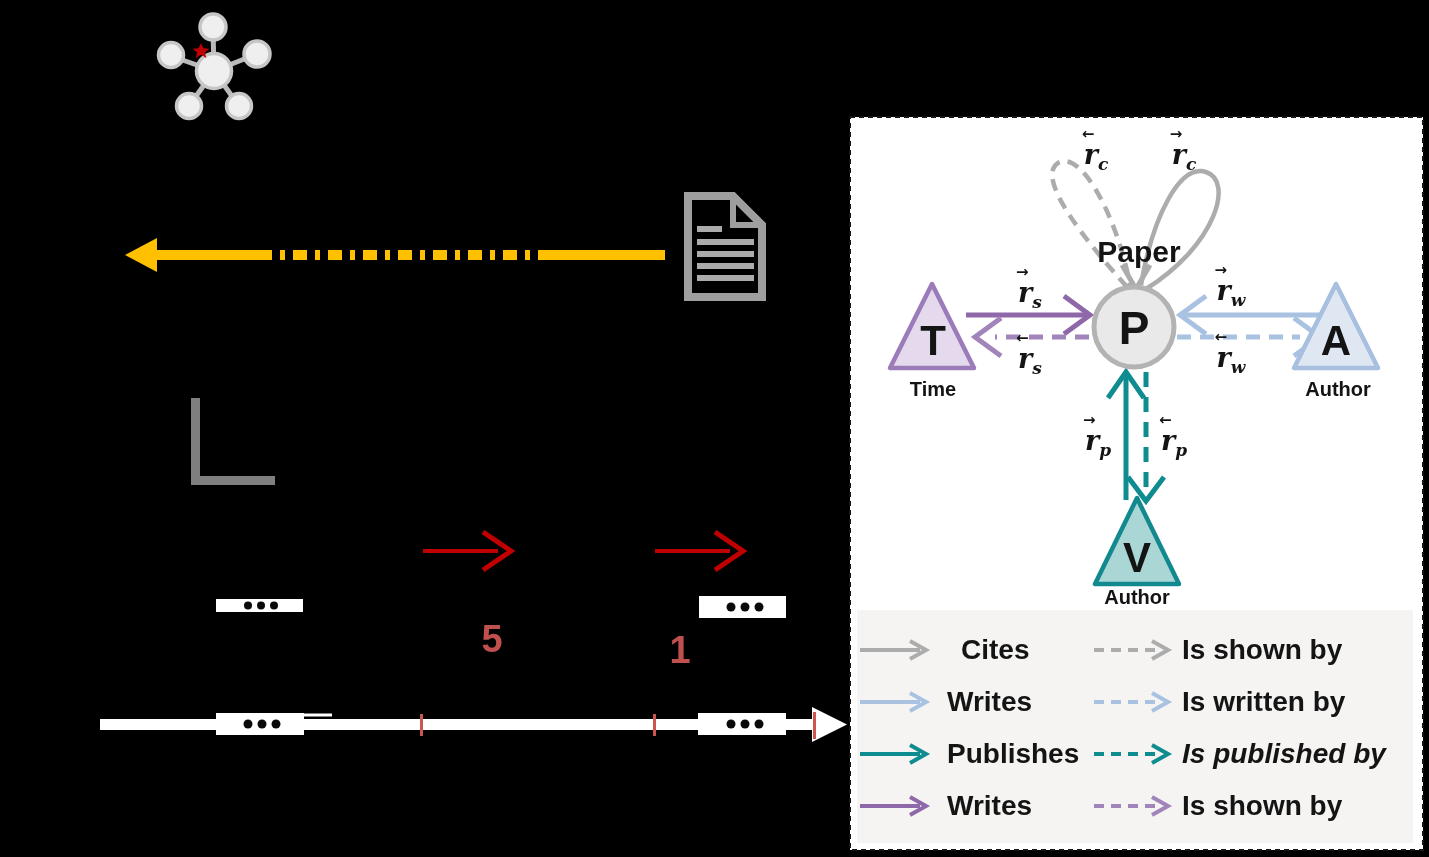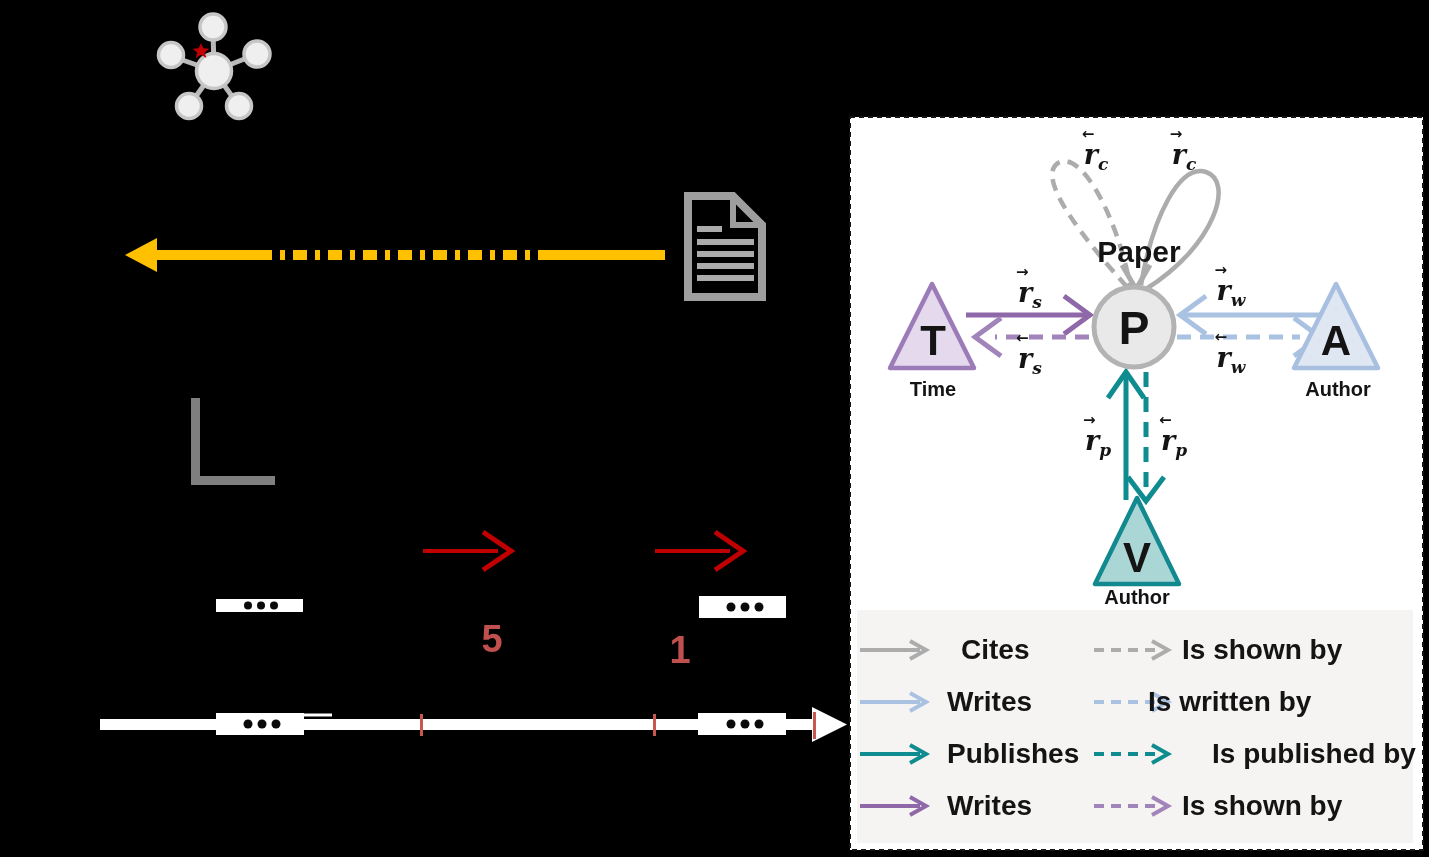--- a/index.html
+++ b/index.html
@@ -227,19 +227,19 @@
   <span class="rel" style="left:1098px;top:443px;">
     <span class="arrow">→</span><span>r</span><sub class="rsub">p</sub>
   </span>
   <span class="rel" style="left:1174px;top:443px;">
     <span class="arrow">←</span><span>r</span><sub class="rsub">p</sub>
   </span>
 
   <div class="legend-lbl" style="left:932px;top:650px;margin-left:29px;">Cites</div>
   <div class="legend-lbl" style="left:1182px;top:650px;">Is shown by</div>
   <div class="legend-lbl" style="left:947px;top:702px;">Writes</div>
-  <div class="legend-lbl" style="left:1148px;top:702px;">Is written by</div>
+  <div class="legend-lbl" style="left:1182px;top:702px;">Is written by</div>
   <div class="legend-lbl" style="left:947px;top:754px;">Publishes</div>
-  <div class="legend-lbl" style="left:1212px;top:754px;">Is published by</div>
+  <div class="legend-lbl" style="left:1182px;top:754px;font-style:italic;">Is published by</div>
   <div class="legend-lbl" style="left:947px;top:806px;">Writes</div>
   <div class="legend-lbl" style="left:1182px;top:806px;">Is shown by</div>
 
 </div>
 
 </body></html>

